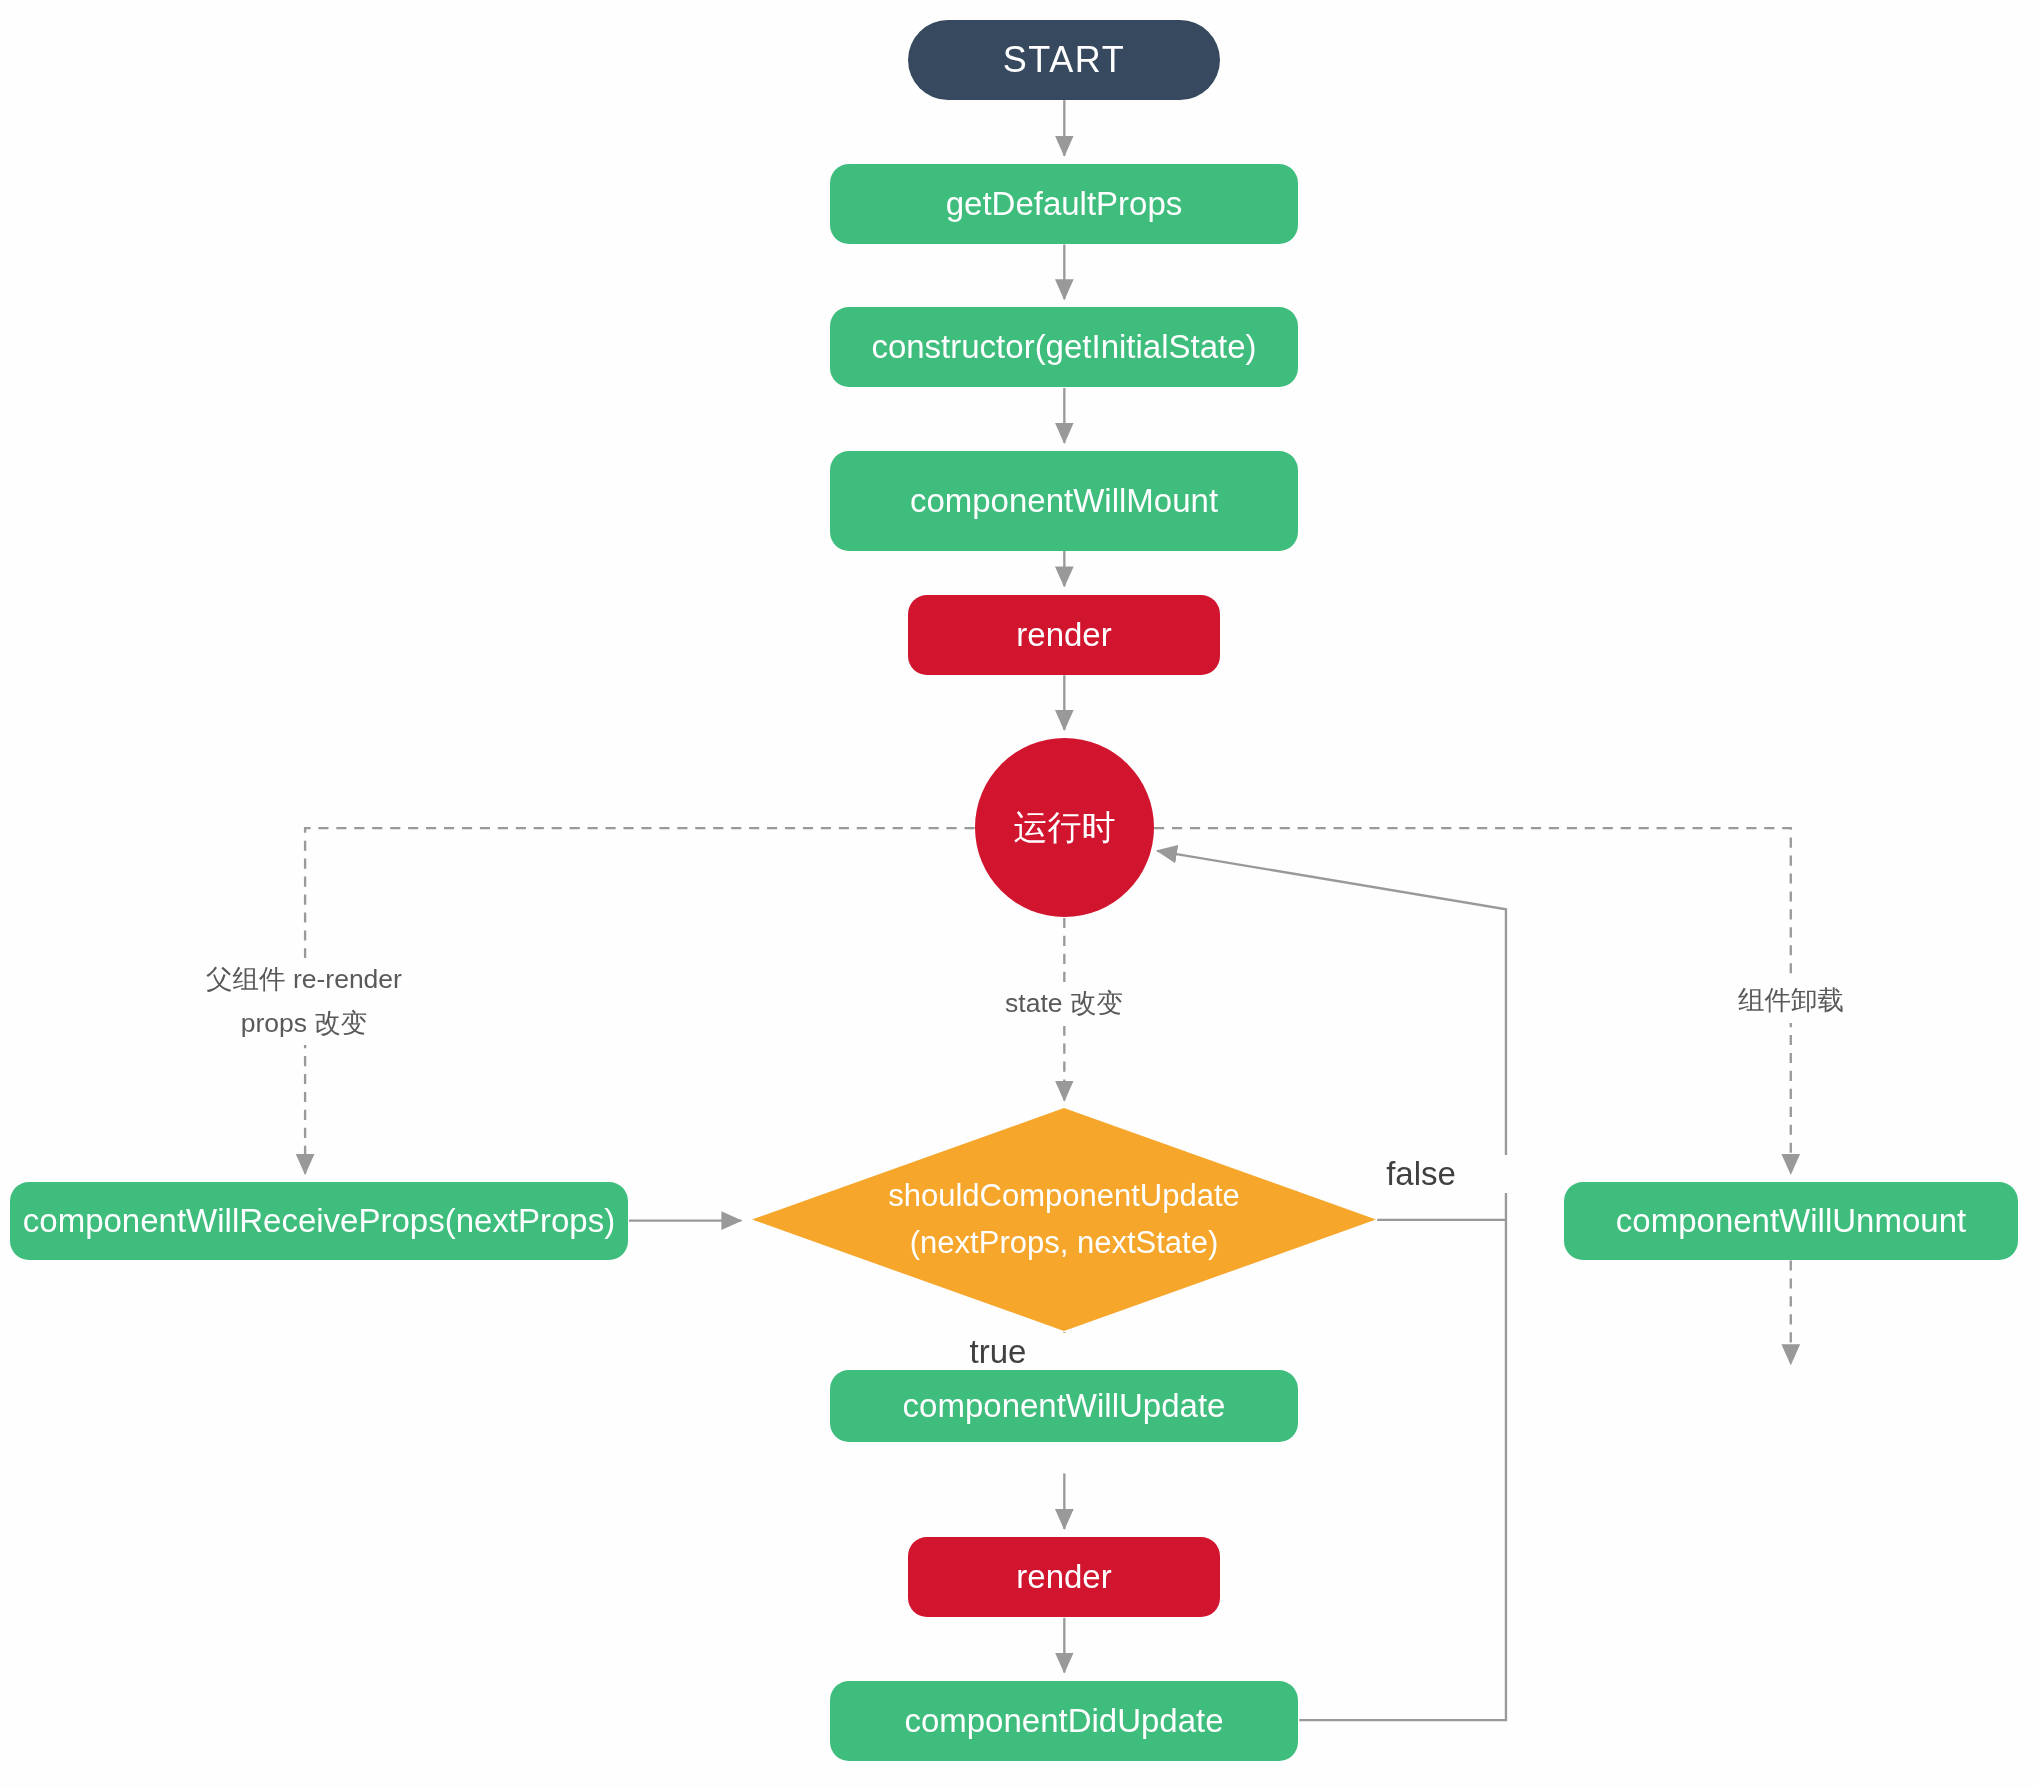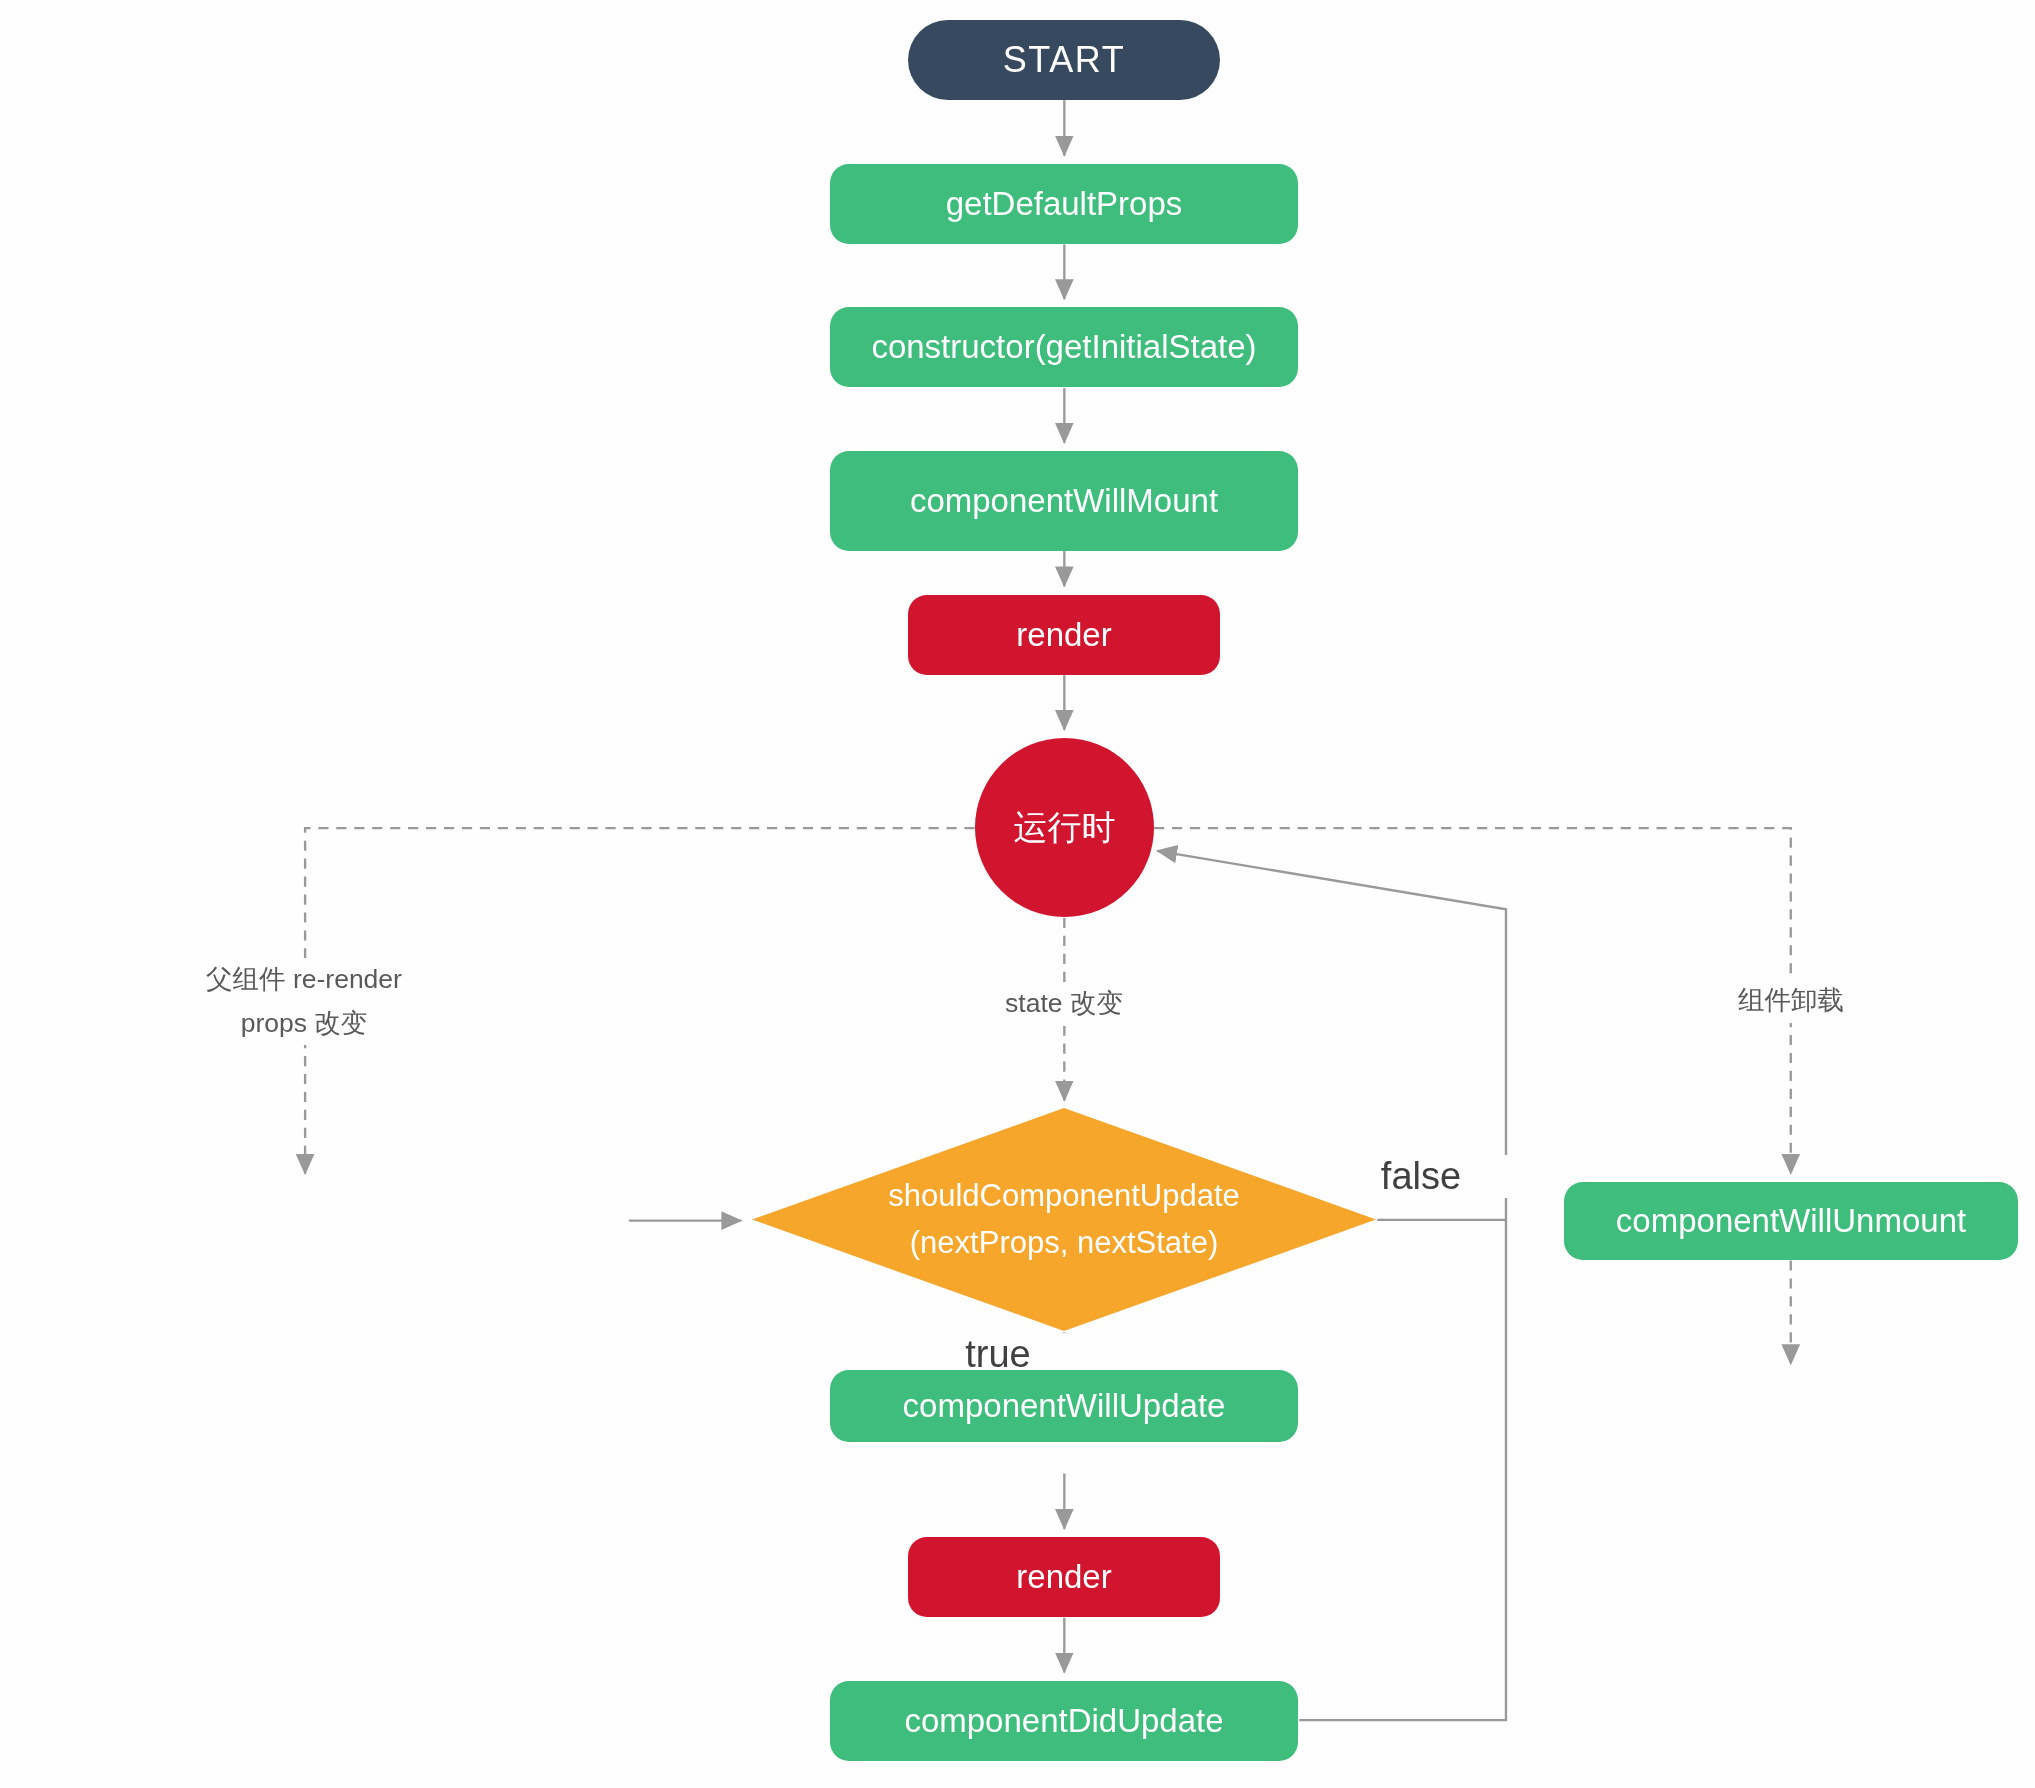--- a/index.html
+++ b/index.html
@@ -23,21 +23,21 @@
   .diamond{
     background:var(--orange,#f5a62b);
     clip-path:polygon(50% 0,100% 50%,50% 100%,0 50%);
     flex-direction:column;font-size:31px;line-height:1.5;
   }
   .lbl{
     position:absolute;color:var(--label-text,#595959);font-size:26.5px;
     text-align:center;line-height:1.65;background:#fefefe;
   }
   .branch{
-    position:absolute;color:#404040;font-size:38px;text-align:center;background:#fefefe;
+    position:absolute;color:#404040;font-size:33px;text-align:center;background:#fefefe;
   }
 </style>
 </head>
 <body>
 
 <div id="canvas">
 
   <svg id="edges" width="2035" height="1789" viewBox="0 0 2608 2292">
     <defs>
       <marker id="arr" markerWidth="9" markerHeight="9" refX="8.5" refY="4.5" orient="auto" markerUnits="strokeWidth">
@@ -79,20 +79,21 @@
   <div class="node start" style="left:908px;top:19.5px;width:312px;height:80px;">START</div>
 
   <div class="node rect green" style="left:830px;top:307px;width:468px;height:80px;">constructor(getInitialState)</div>
 
   <div class="node rect green" style="left:830px;top:451px;width:468px;height:100px;">componentWillMount</div>
 
   <div class="node rect red" style="left:908px;top:595px;width:312px;height:80px;">render</div>
 
   <div class="node circle" style="left:975px;top:738px;width:179px;height:179px;">运行时</div>
 
+  <div class="node rect green" style="left:10px;top:1182px;width:618px;height:78px;">componentWillReceiveProps(nextProps)</div>
 
   <div class="node diamond" style="left:752px;top:1108px;width:624px;height:223px;">
     <div>shouldComponentUpdate</div>
     <div>(nextProps, nextState)</div>
   </div>
 
   <div class="node rect green" style="left:1564px;top:1182px;width:454px;height:78px;">componentWillUnmount</div>
 
 
   <div class="node rect green" style="left:830px;top:1370px;width:468px;height:72px;text-align:center;">componentWillUpdate</div>

